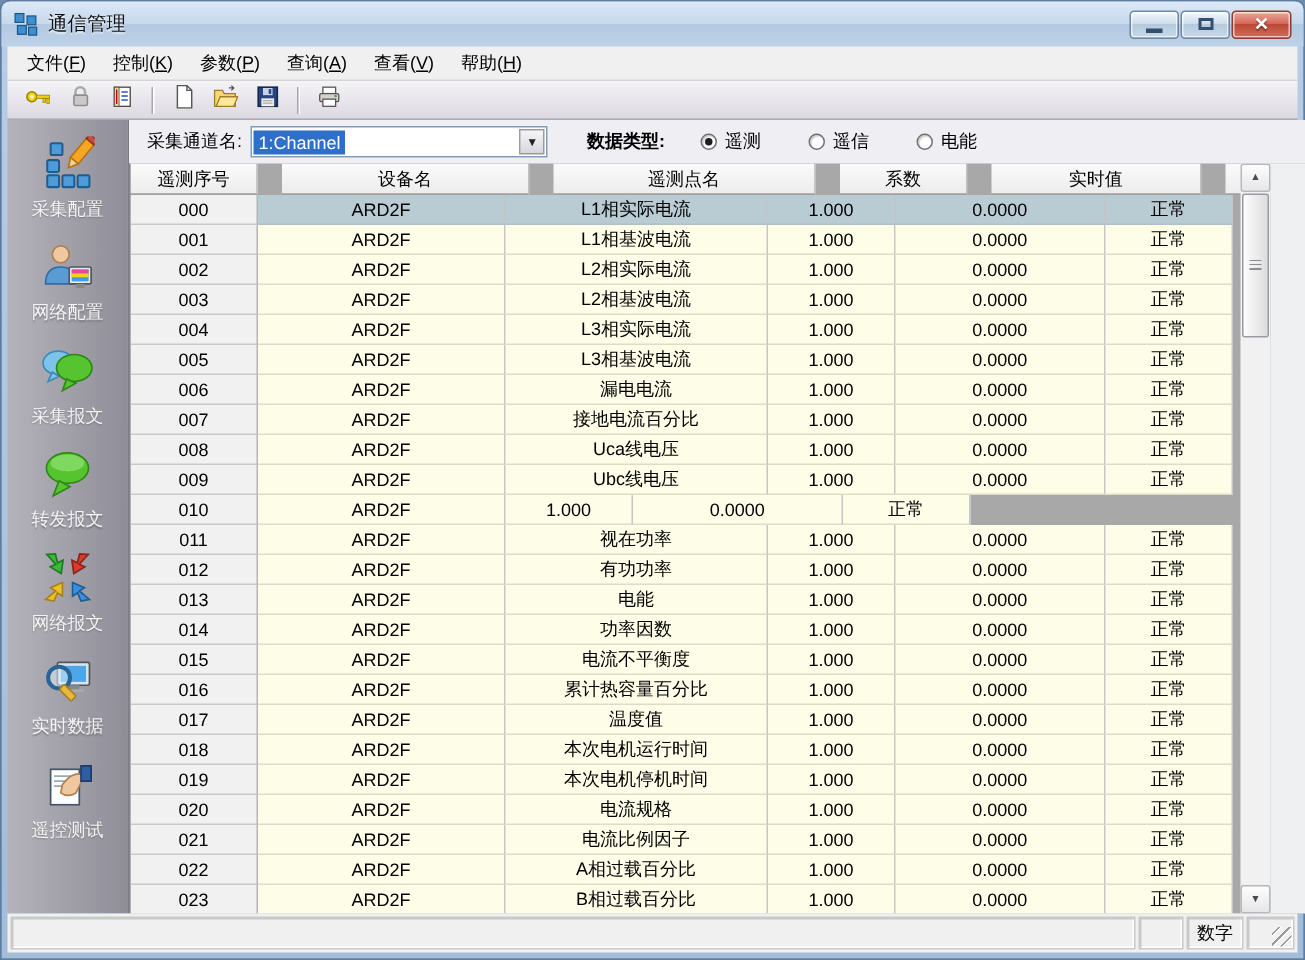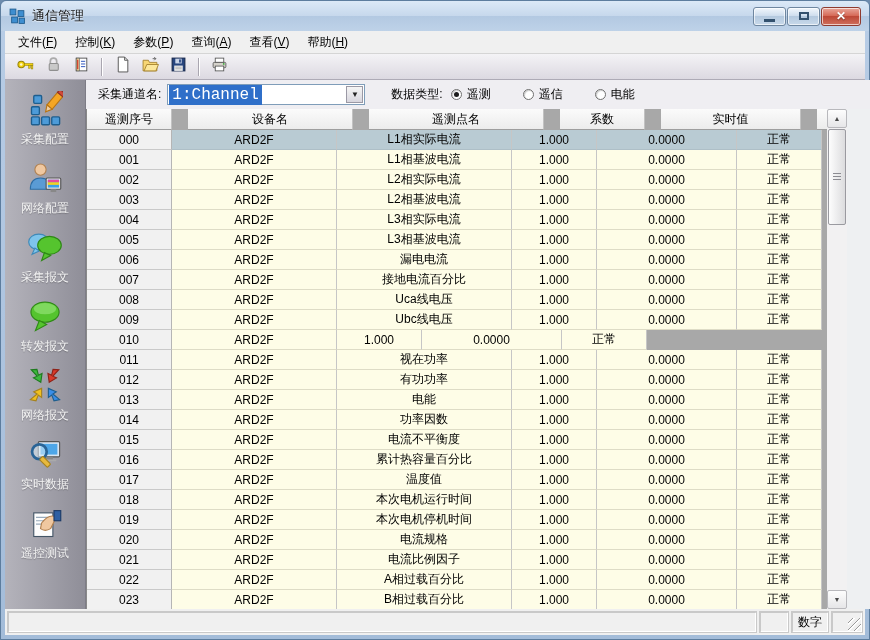--- a/index.html
+++ b/index.html
@@ -50,26 +50,26 @@
   .side-icon { width:38px; height:38px; display:flex; align-items:center; justify-content:center; }
   .side-icon svg { width:36px; height:36px; }
   .side-label { font-size:12px; color:#f4f4f4; margin-top:3px; text-shadow:0 1px 1px rgba(0,0,0,.25); white-space:nowrap; }
 
   .rightpanel { flex:1; display:flex; flex-direction:column; background:#efeef2; }
 
   
   .controlrow { height:29px; display:flex; align-items:center; padding-left:12px; font-size:12px; color:#000; }
   .combo { width:198px; height:21px; border:1px solid #7f9db9; background:#fff; margin-left:6px;
     display:flex; align-items:center; position:relative; }
-  .combo-sel { font-family:Liberation Mono, monospace; font-size:16px; color:#fff; background:#2f6fc9;
+  .combo-sel { font-family:Liberation Sans, sans-serif; font-size:12px; color:#fff; background:#2f6fc9;
     padding:1px 3px; margin-left:1px; white-space:nowrap; }
   .combo-btn { position:absolute; right:1px; top:1px; bottom:1px; width:17px;
     background:linear-gradient(#f5f5f5,#d8d6de); border:1px solid #9b99a5; display:flex;
     align-items:center; justify-content:center; font-size:8px; color:#222; }
-  .dtlabel { margin-left:26px; margin-right:8px; }
+  .dtlabel { margin-left:26px; margin-right:24px;font-weight:bold; }
   .radio-group { display:flex; align-items:center; gap:32px; }
   .radio-opt { display:flex; align-items:center; gap:5px; }
   .radio-circle { width:11px; height:11px; border-radius:50%; border:1px solid #707070;
     background:#fff; position:relative; box-shadow:inset 1px 1px 1px rgba(0,0,0,.2); }
   .radio-circle.selected::after { content:''; position:absolute; left:2px; top:2px; width:5px; height:5px;
     border-radius:50%; background:#1c1c1c; }
 
   
   .tablewrap { flex:1; position:relative; background:#a8a8a8; border-left:1px solid #898989; overflow:hidden; }
   .tablewrap::after { content:''; position:absolute; left:760px; right:0; top:0; bottom:0; background:#eef0f2; }

